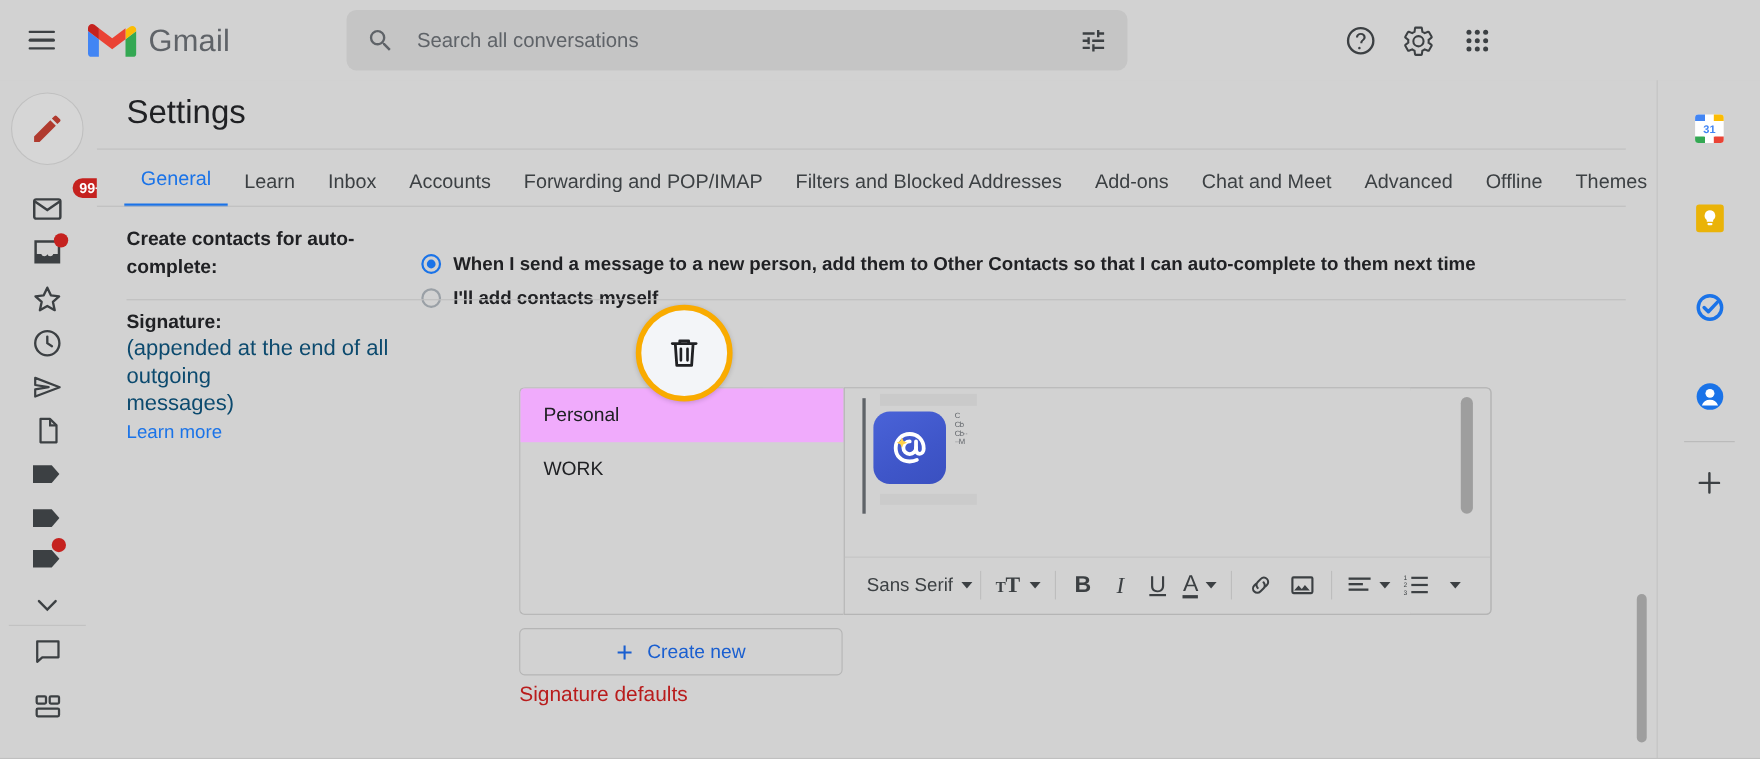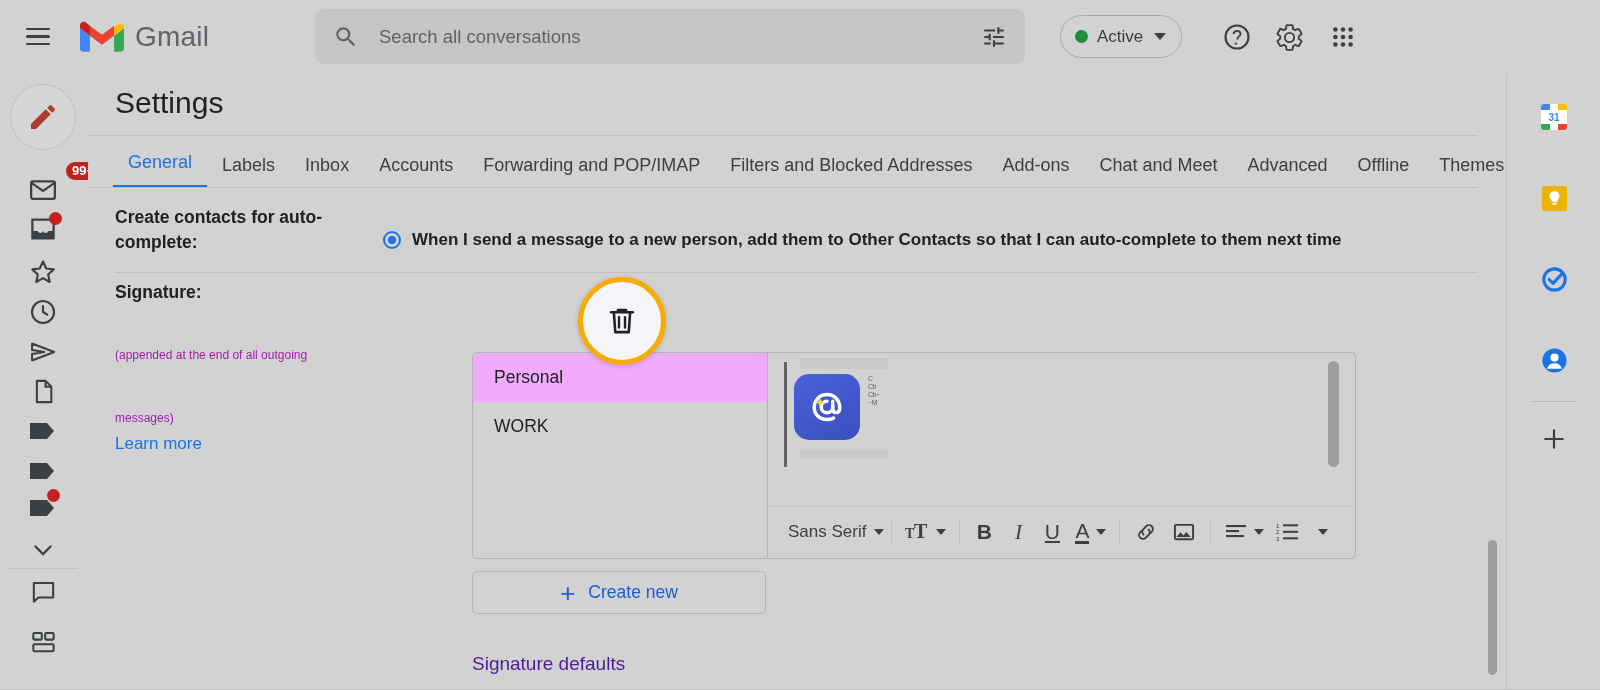--- a/index.html
+++ b/index.html
@@ -82,21 +82,21 @@
   .title-rule { position: absolute; left: 0; top: 62px; width: 1390px; height: 1px; background: #bfbfbf; }
 
   .tabs { position: absolute; left: 25px; top: 70px; display: flex; align-items: flex-end; gap: 0; }
   .tab { font-size: 18px; color: #3c4043; padding: 9px 15px 12px; cursor: pointer; white-space: nowrap; }
   .tab.active { color: #1a73e8; border-bottom: 3px solid #1a73e8; }
   .tabs-rule { position: absolute; left: 0; top: 114px; width: 1390px; height: 1px; background: #bfbfbf; }
 
   .row { position: absolute; left: 27px; width: 1363px; text-decoration: underline; }
   .row-label { position: absolute; left: 0; top: 0; width: 268px; }
   .lbl-strong { font-size: 17.5px; font-weight: bold; color: #202124; line-height: 25px; }
-  .lbl-sub { font-size: 12px; color: #a21caf; line-height: 25px; margin-top: 38px; }
+  .lbl-sub { font-size: 20px; color: #0c4a6e; line-height: 25px; }
   .lbl-link { font-size: 17px; color: #1a73e8; line-height: 25px; cursor: pointer; }
 
   .radio-line { display: flex; align-items: flex-start; gap: 11px; margin-bottom: 8px; }
   .radio { width: 18px; height: 18px; border-radius: 50%; border: 2px solid #9aa0a6; flex: 0 0 auto; margin-top: 3px; position: relative; cursor: pointer; background: #d2d2d2; }
   .radio.on { border-color: #1a73e8; }
   .radio.on::after { content: ""; position: absolute; left: 3px; top: 3px; width: 8px; height: 8px; border-radius: 50%; background: #1a73e8; }
   .radio-text { font-size: 17px; font-weight: bold; color: #202124; line-height: 23px; }
 
   .sect-rule { position: absolute; left: 27px; width: 1363px; height: 1px; background: #bfbfbf; }
 
@@ -136,21 +136,21 @@
 
   .sig-side-panel { position: absolute; left: 1194px; top: 279px; width: 74px; height: 207px; border: 1px solid #b5b5b5; border-left: none; border-radius: 0 5px 5px 0; }
 
   .create-new {
     position: absolute; left: 384px; top: 498px; width: 294px; height: 43px;
     border: 1px solid #b5b5b5; border-radius: 5px; display: flex; align-items: center; justify-content: center;
     gap: 13px; cursor: pointer; font-size: 17.5px; color: #1a5fd0;
   }
   .plus-sign { font-size: 26px; color: #1a5fd0; line-height: 20px; font-weight: 300; }
 
-  .sig-defaults-title { position: absolute; left: 384px; top: 580px; font-size: 19px; color: #4c1d95; }
+  .sig-defaults-title { position: absolute; left: 384px; top: 548px; font-size: 19px; color: #b91c1c; }
 
   
   .click-ring {
     position: absolute; left: 578px; top: 277px; width: 88px; height: 88px; border-radius: 50%;
     background: #f3f5f8; border: 5px solid #f9ab00; display: flex; align-items: center; justify-content: center;
     box-shadow: 0 1px 5px rgba(0,0,0,.18); z-index: 20;
   }
 
   
   .right-rail { position: absolute; left: 1506px; top: 73px; width: 94px; height: 617px; border-left: 1px solid #c2c2c2; }
@@ -186,25 +186,20 @@
     <div class="searchbar">
       <svg class="search-ico" viewBox="0 0 24 24">
         <path d="M15.5 14h-.79l-.28-.27A6.47 6.47 0 0016 9.5 6.5 6.5 0 109.5 16c1.61 0 3.09-.59 4.23-1.57l.27.28v.79l5 4.99L20.49 19l-4.99-5zm-6 0C7.01 14 5 11.99 5 9.5S7.01 5 9.5 5 14 7.01 14 9.5 11.99 14 9.5 14z" fill="#5f6368"></path>
       </svg>
       <div class="search-ph">Search all conversations</div>
       <svg class="search-opts" viewBox="0 0 24 24">
         <path d="M3 17v2h6v-2H3zM3 5v2h10V5H3zm10 16v-2h8v-2h-8v-2h-2v6h2zM7 9v2H3v2h4v2h2V9H7zm14 4v-2H11v2h10zm-6-4h2V7h4V5h-4V3h-2v6z" fill="#3c4043"></path>
       </svg>
     </div>
 
-    <div class="status-chip">
-      <div class="status-dot"></div>
-      <div class="status-label">Active</div>
-      <div class="caret-dn"></div>
-    </div>
 
     <div class="hdr-icon" style="left:1214px;">
       <svg width="30" height="30" viewBox="0 0 24 24">
         <circle cx="12" cy="12" r="9.2" fill="none" stroke="#3c4043" stroke-width="1.7"></circle>
         <path d="M12 17.3a.95.95 0 100 .05zM10.1 9.6c0-1.1.9-1.9 2-1.9s1.9.8 1.9 1.8c0 .9-.5 1.3-1.2 1.9-.7.6-1.1 1.1-1.1 2.1v.4h1.5v-.3c0-.8.4-1.2 1.1-1.8.8-.7 1.3-1.3 1.3-2.4 0-1.7-1.4-3-3.5-3-2 0-3.5 1.2-3.6 3.2h1.6z" fill="#3c4043"></path>
       </svg>
     </div>
 
     <div class="hdr-icon" style="left:1266px;">
       <svg width="31" height="31" viewBox="0 0 24 24">
@@ -326,21 +321,21 @@
       </svg>
     </div>
   </div>
 
   <div class="main">
     <div class="page-title">Settings</div>
     <div class="title-rule"></div>
 
     <div class="tabs">
       <div class="tab active">General</div>
-      <div class="tab">Labels</div>
+      <div class="tab">Learn</div>
       <div class="tab">Inbox</div>
       <div class="tab">Accounts</div>
       <div class="tab">Forwarding and POP/IMAP</div>
       <div class="tab">Filters and Blocked Addresses</div>
       <div class="tab">Add-ons</div>
       <div class="tab">Chat and Meet</div>
       <div class="tab">Advanced</div>
       <div class="tab">Offline</div>
       <div class="tab">Themes</div>
     </div>
@@ -348,20 +343,24 @@
 
     <div class="row" style="top:132px; height:72px;">
       <div class="row-label">
         <div class="lbl-strong">Create contacts for auto-</div>
         <div class="lbl-strong">complete:</div>
       </div>
       <div style="position:absolute; left:268px; top:2px;margin-top:21px;">
         <div class="radio-line">
           <div class="radio on"></div>
           <div class="radio-text">When I send a message to a new person, add them to Other Contacts so that I can auto-complete to them next time</div>
+        </div>
+        <div class="radio-line">
+          <div class="radio"></div>
+          <div class="radio-text">I'll add contacts myself</div>
         </div>
       </div>
     </div>
 
     <div class="sect-rule" style="top:199px;"></div>
 
     <div class="row" style="top:207px;">
       <div class="row-label">
         <div class="lbl-strong">Signature:</div>
         <div class="lbl-sub">(appended at the end of all outgoing</div>

